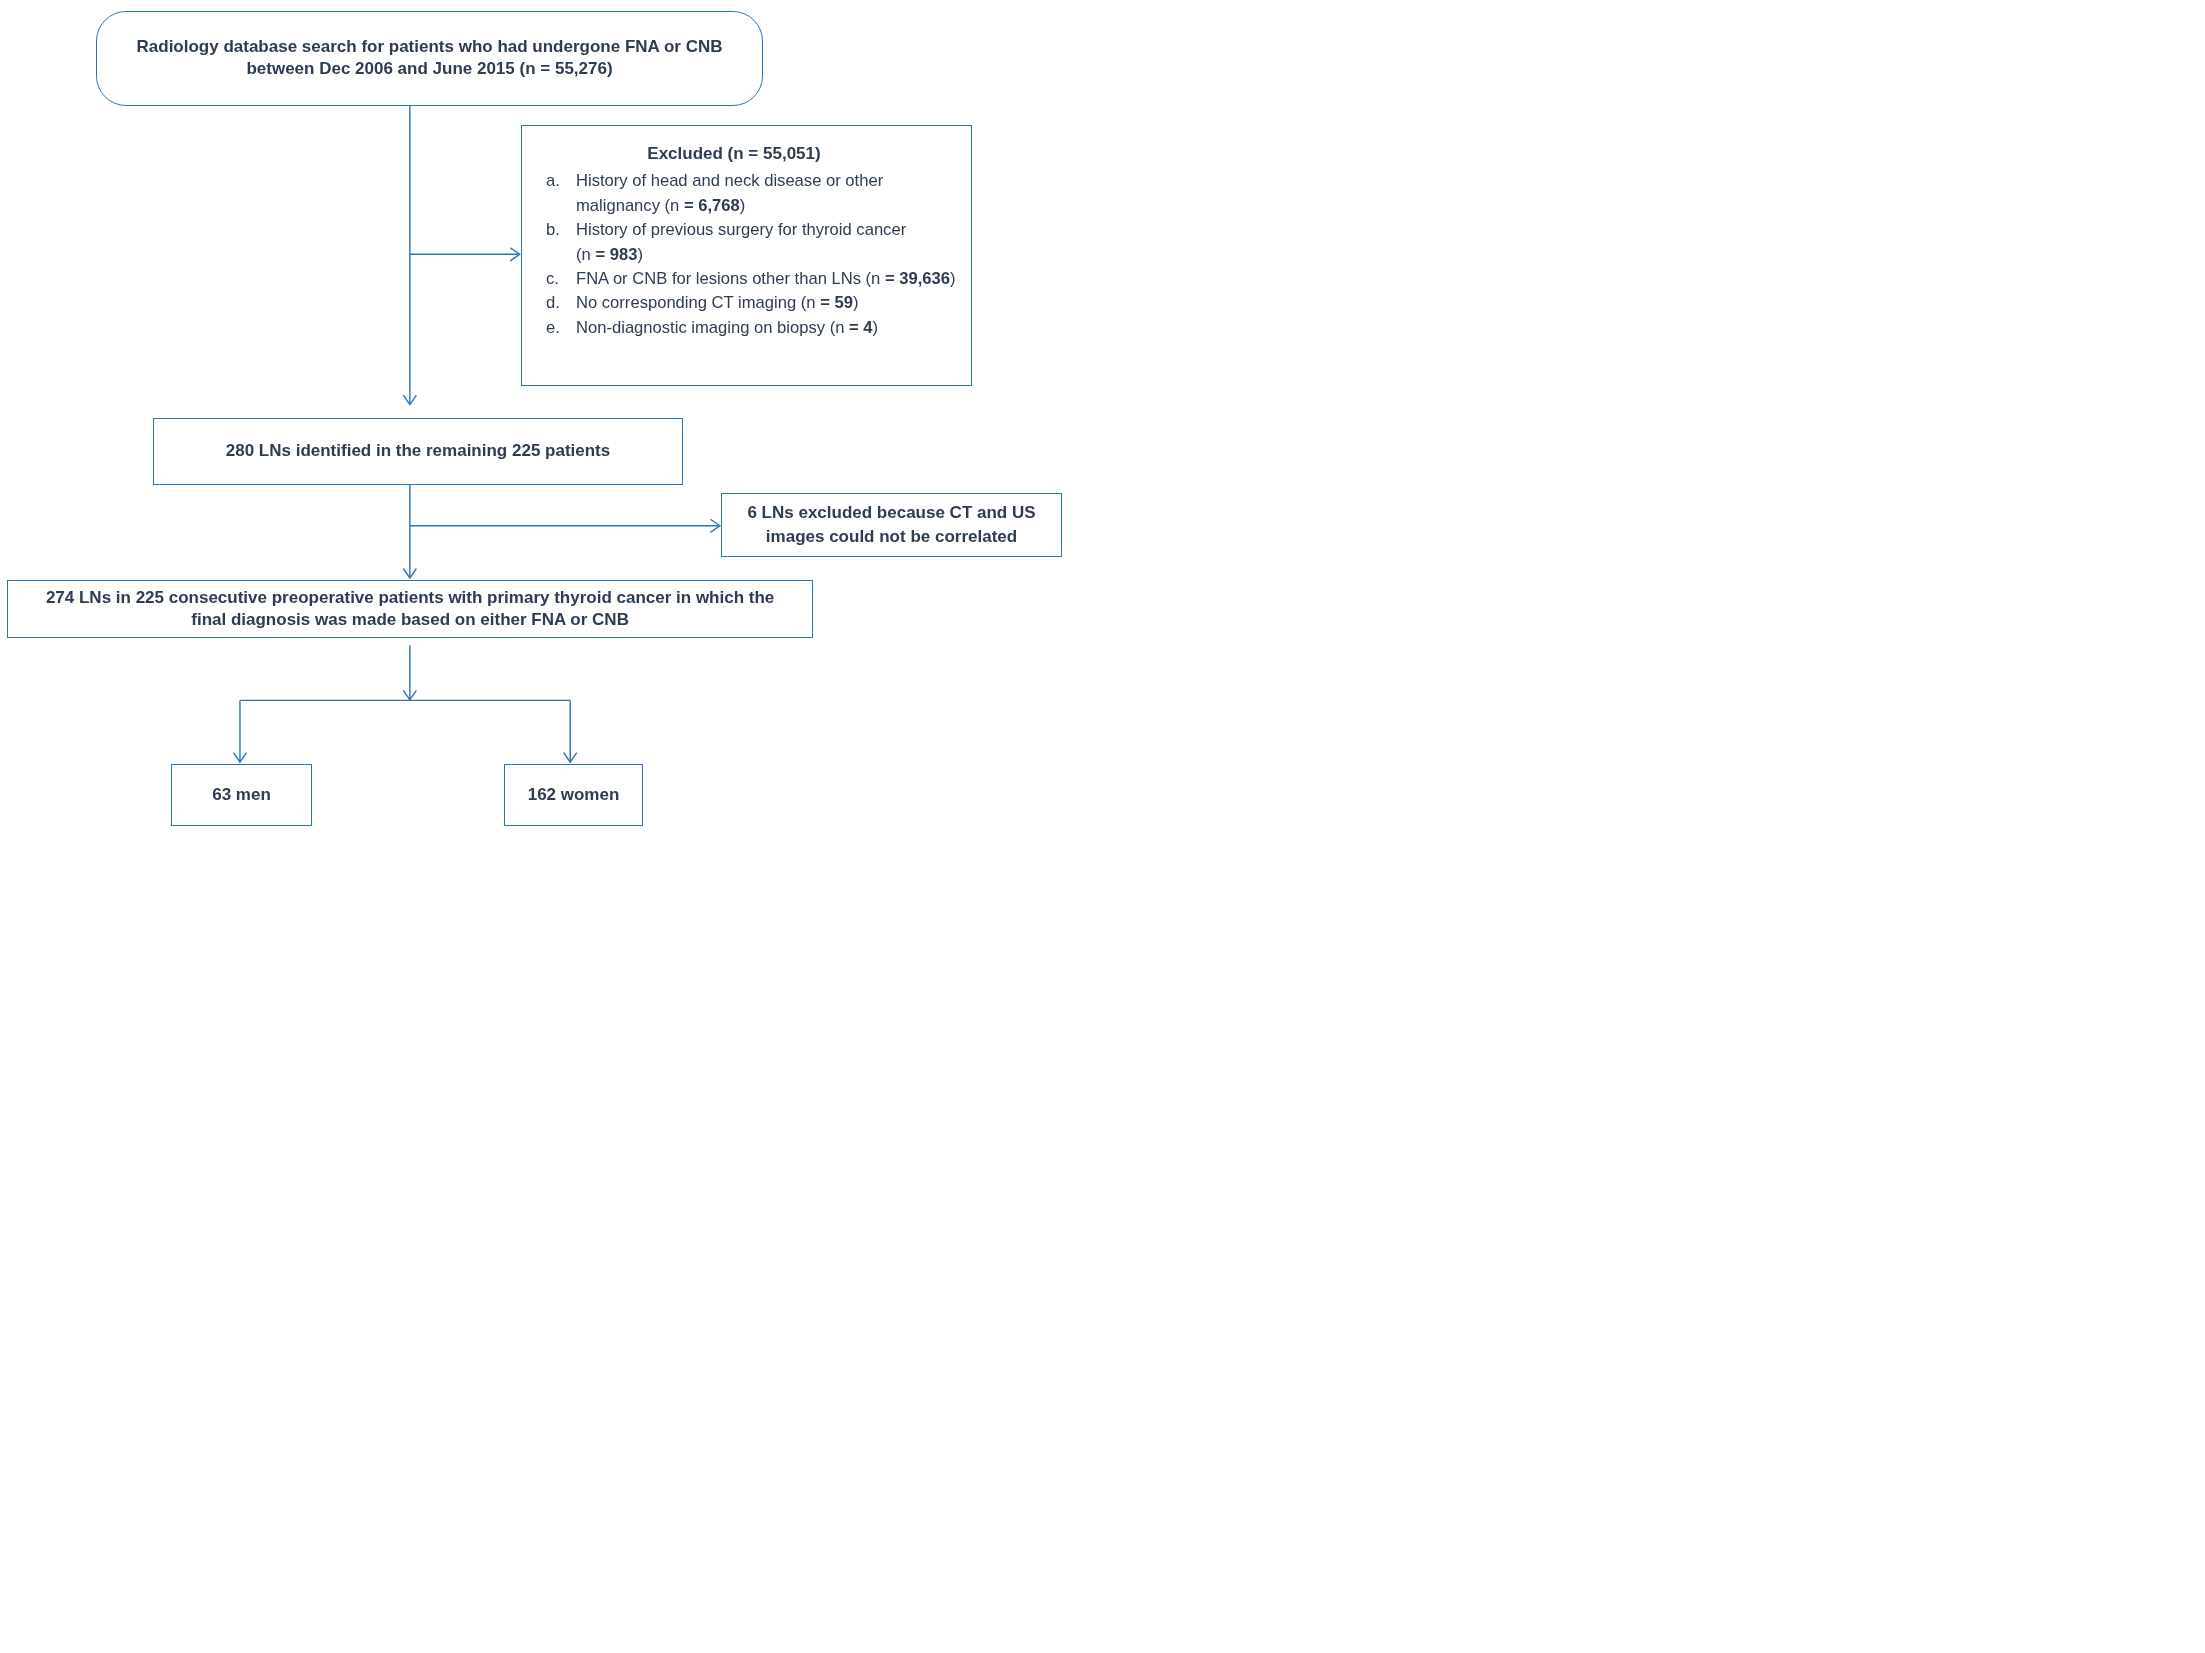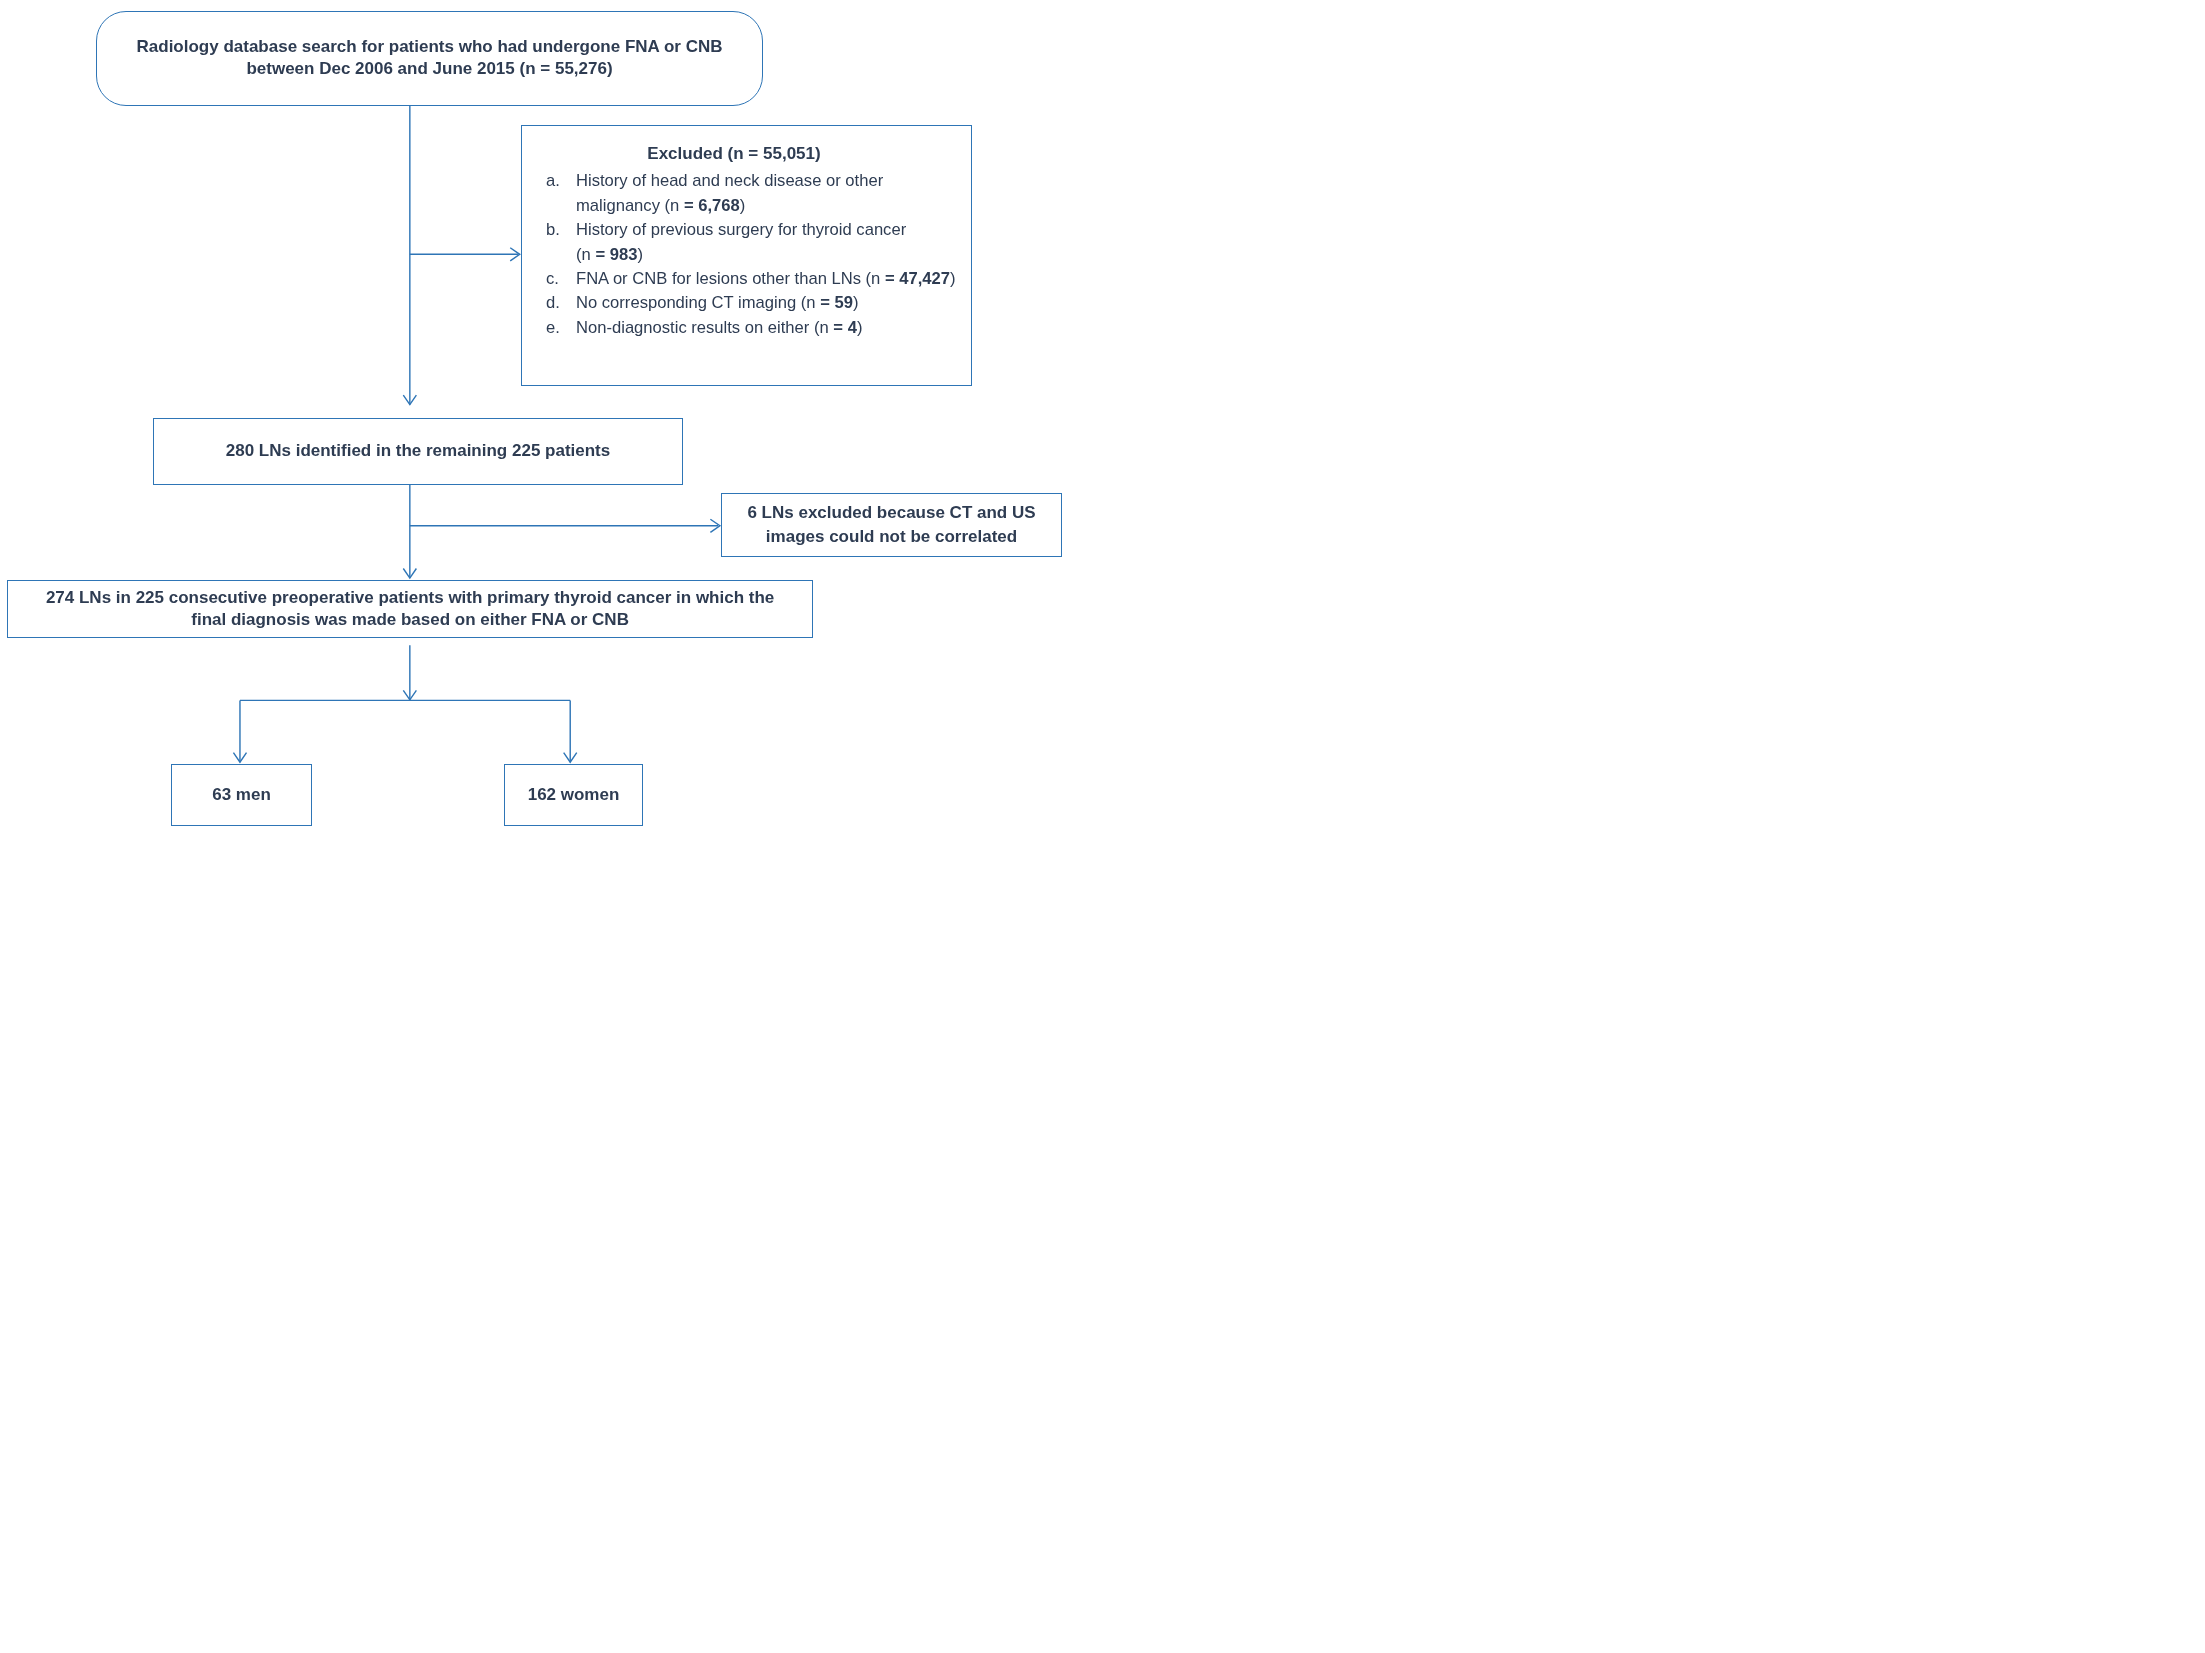--- a/index.html
+++ b/index.html
@@ -133,31 +133,31 @@
       <span class="li-text"><span>History of head and neck disease or other malignancy </span><span class="n-group"><span>(n </span><span class="n-bold">= 6,768</span><span>)</span></span></span>
     </div>
 
     <div class="excluded-item">
       <span class="li-label">b.</span>
       <span class="li-text"><span>History of previous surgery for thyroid cancer </span><span class="n-group"><span>(n </span><span class="n-bold">= 983</span><span>)</span></span></span>
     </div>
 
     <div class="excluded-item">
       <span class="li-label">c.</span>
-      <span class="li-text"><span>FNA or CNB for lesions other than LNs </span><span class="n-group"><span>(n </span><span class="n-bold">= 47,427</span><span>)</span></span></span>
+      <span class="li-text"><span>FNA or CNB for lesions other than LNs </span><span class="n-group"><span>(n </span><span class="n-bold">= 39,636</span><span>)</span></span></span>
     </div>
 
     <div class="excluded-item">
       <span class="li-label">d.</span>
       <span class="li-text"><span>No corresponding CT imaging </span><span class="n-group"><span>(n </span><span class="n-bold">= 59</span><span>)</span></span></span>
     </div>
 
     <div class="excluded-item">
       <span class="li-label">e.</span>
-      <span class="li-text"><span>Non-diagnostic results on either </span><span class="n-group"><span>(n </span><span class="n-bold">= 4</span><span>)</span></span></span>
+      <span class="li-text"><span>Non-diagnostic imaging on biopsy </span><span class="n-group"><span>(n </span><span class="n-bold">= 4</span><span>)</span></span></span>
     </div>
   </div>
 
   <div class="box box-identified">
     <div class="bold-text">280 LNs identified in the remaining 225 patients</div>
   </div>
 
   <div class="box box-correlation">
     <div class="bold-text">6 LNs excluded because CT and US images could not be correlated</div>
   </div>

